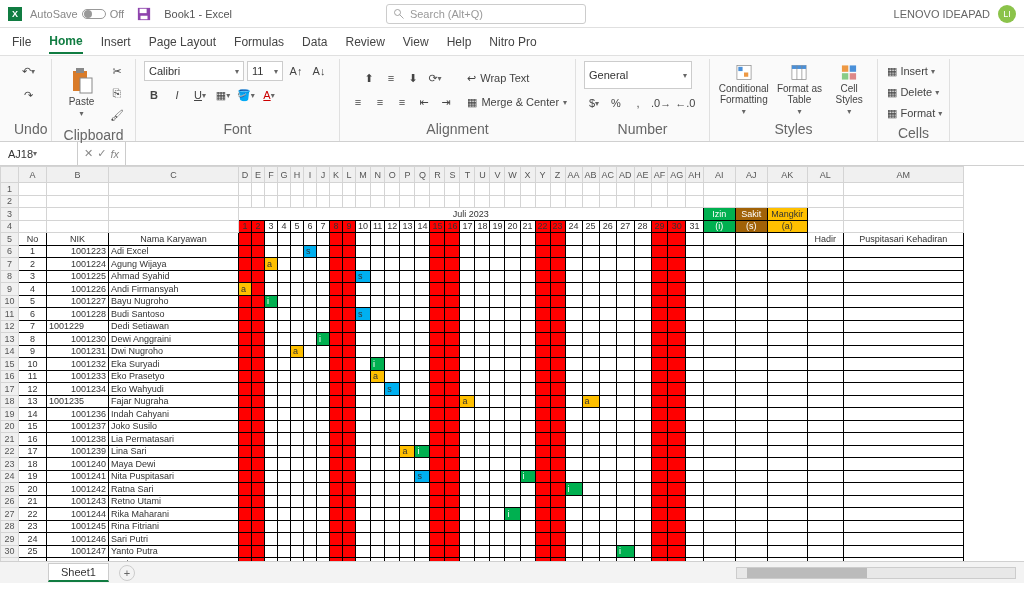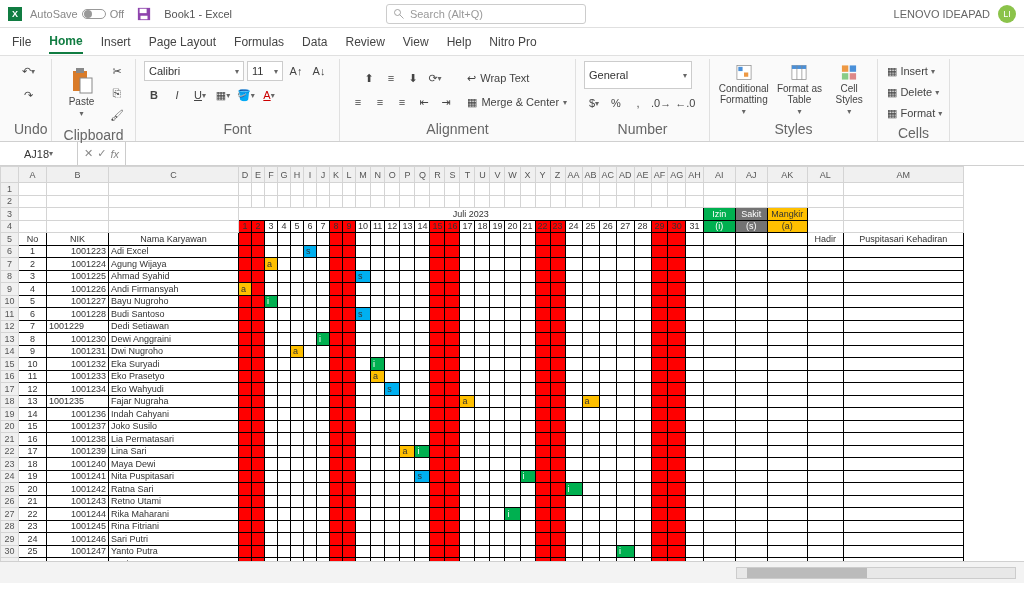--- a/index.html
+++ b/index.html
@@ -26,34 +26,34 @@
 .rcol{display:flex;flex-direction:column;gap:2px;align-items:center}
 .rbtn{display:flex;align-items:center;justify-content:center;min-width:20px;height:20px;cursor:pointer;color:#444;font-size:11px;border:1px solid transparent}
 .rbtn svg, .icon svg{display:block}
 .big-btn{flex-direction:column;height:58px;width:52px;font-size:10px;padding:2px;text-align:center;gap:2px}
 .font-sel{border:1px solid #ccc;background:#fff;height:20px;width:100px;font-size:11px;padding:0 4px;display:flex;align-items:center;justify-content:space-between}
 .size-sel{border:1px solid #ccc;background:#fff;height:20px;width:36px;font-size:11px;padding:0 4px;display:flex;align-items:center;justify-content:space-between}
 .num-sel{border:1px solid #ccc;background:#fff;height:20px;width:108px;font-size:11px;padding:13px 4px;display:flex;align-items:center;justify-content:space-between}
 .drop{font-size:8px;color:#666}
 
 .fx-bar{height:24px;border-bottom:1px solid #d0d0d0;display:flex;align-items:center}
-.name-box{width:78px;border-right:1px solid #ccc;height:100%;display:flex;align-items:center;padding:0 14px;font-size:11px;justify-content:center}
+.name-box{width:78px;border-right:1px solid #ccc;height:100%;display:flex;align-items:center;padding:0 8px;font-size:11px;justify-content:flex-start}
 .fx-controls{display:flex;align-items:center;gap:4px;padding:0 6px;border-right:1px solid #ccc;height:100%;color:#888}
 .fx-input{flex:1;height:100%;padding:0 6px;font-size:11px}
 
 .sheet-area{height:395px;overflow:hidden;position:relative;background:#fff}
 .grid{border-collapse:collapse;table-layout:fixed}
 .grid th,.grid td{border:1px solid #d4d4d4;height:12.5px;padding:0 2px;font-size:9px;white-space:nowrap;overflow:hidden;text-align:left;vertical-align:middle}
 .grid thead th{background:#f0f0f0;text-align:center;font-weight:normal;color:#555;height:16px}
 .rownum{background:#f0f0f0;text-align:center!important;color:#555;width:18px}
 .hdr-cell{background:#fff;border:1px solid #000!important;text-align:center!important;font-size:9px}
 .thick-b{border:1px solid #000!important}
 .month-hdr{text-align:center!important;border:1px solid #000!important;font-size:9px}
 .izin-h{background:#00b050;color:#fff;text-align:center!important;border:1px solid #000!important}
-.sakit-h{background:#737373;color:#fff;text-align:center!important;border:1px solid #000!important}
+.sakit-h{background:#a16207;color:#fff;text-align:center!important;border:1px solid #000!important}
 .mangkir-h{background:#ffc000;text-align:center!important;border:1px solid #000!important}
 .red{background:#ff0000}
 .grn{background:#00b050;color:#fff;text-align:left!important}
 .blu{background:#00b0f0;text-align:left!important}
 .yel{background:#ffc000;text-align:left!important}
 
 .status-bar{height:22px;background:#f3f3f3;border-top:1px solid #d0d0d0;display:flex;align-items:center;padding:0 8px;font-size:11px}
 .sheet-tabs{display:flex;align-items:center;height:100%}
 .sheet-tab{padding:2px 12px;background:#fff;border:1px solid #ccc;border-bottom:2px solid #107c41;font-size:11px;margin-left:40px}
 .add-sheet{margin-left:10px;width:16px;height:16px;border:1px solid #ccc;border-radius:50%;display:flex;align-items:center;justify-content:center;color:#666}
@@ -1622,16 +1622,20 @@
           <td class="thick-b"></td>
           <td class="thick-b"></td>
           <td class="thick-b"></td>
           <td class="thick-b"></td>
         </tr>
       </tbody>
     </table>
 </div>
 
 <div class="status-bar">
+  <div class="sheet-tabs">
+    <span class="sheet-tab">Sheet1</span>
+    <span class="add-sheet">+</span>
+  </div>
   <div class="hscroll">
       <div class="thumb"></div>
     </div>
 </div>
 
 </body></html>

